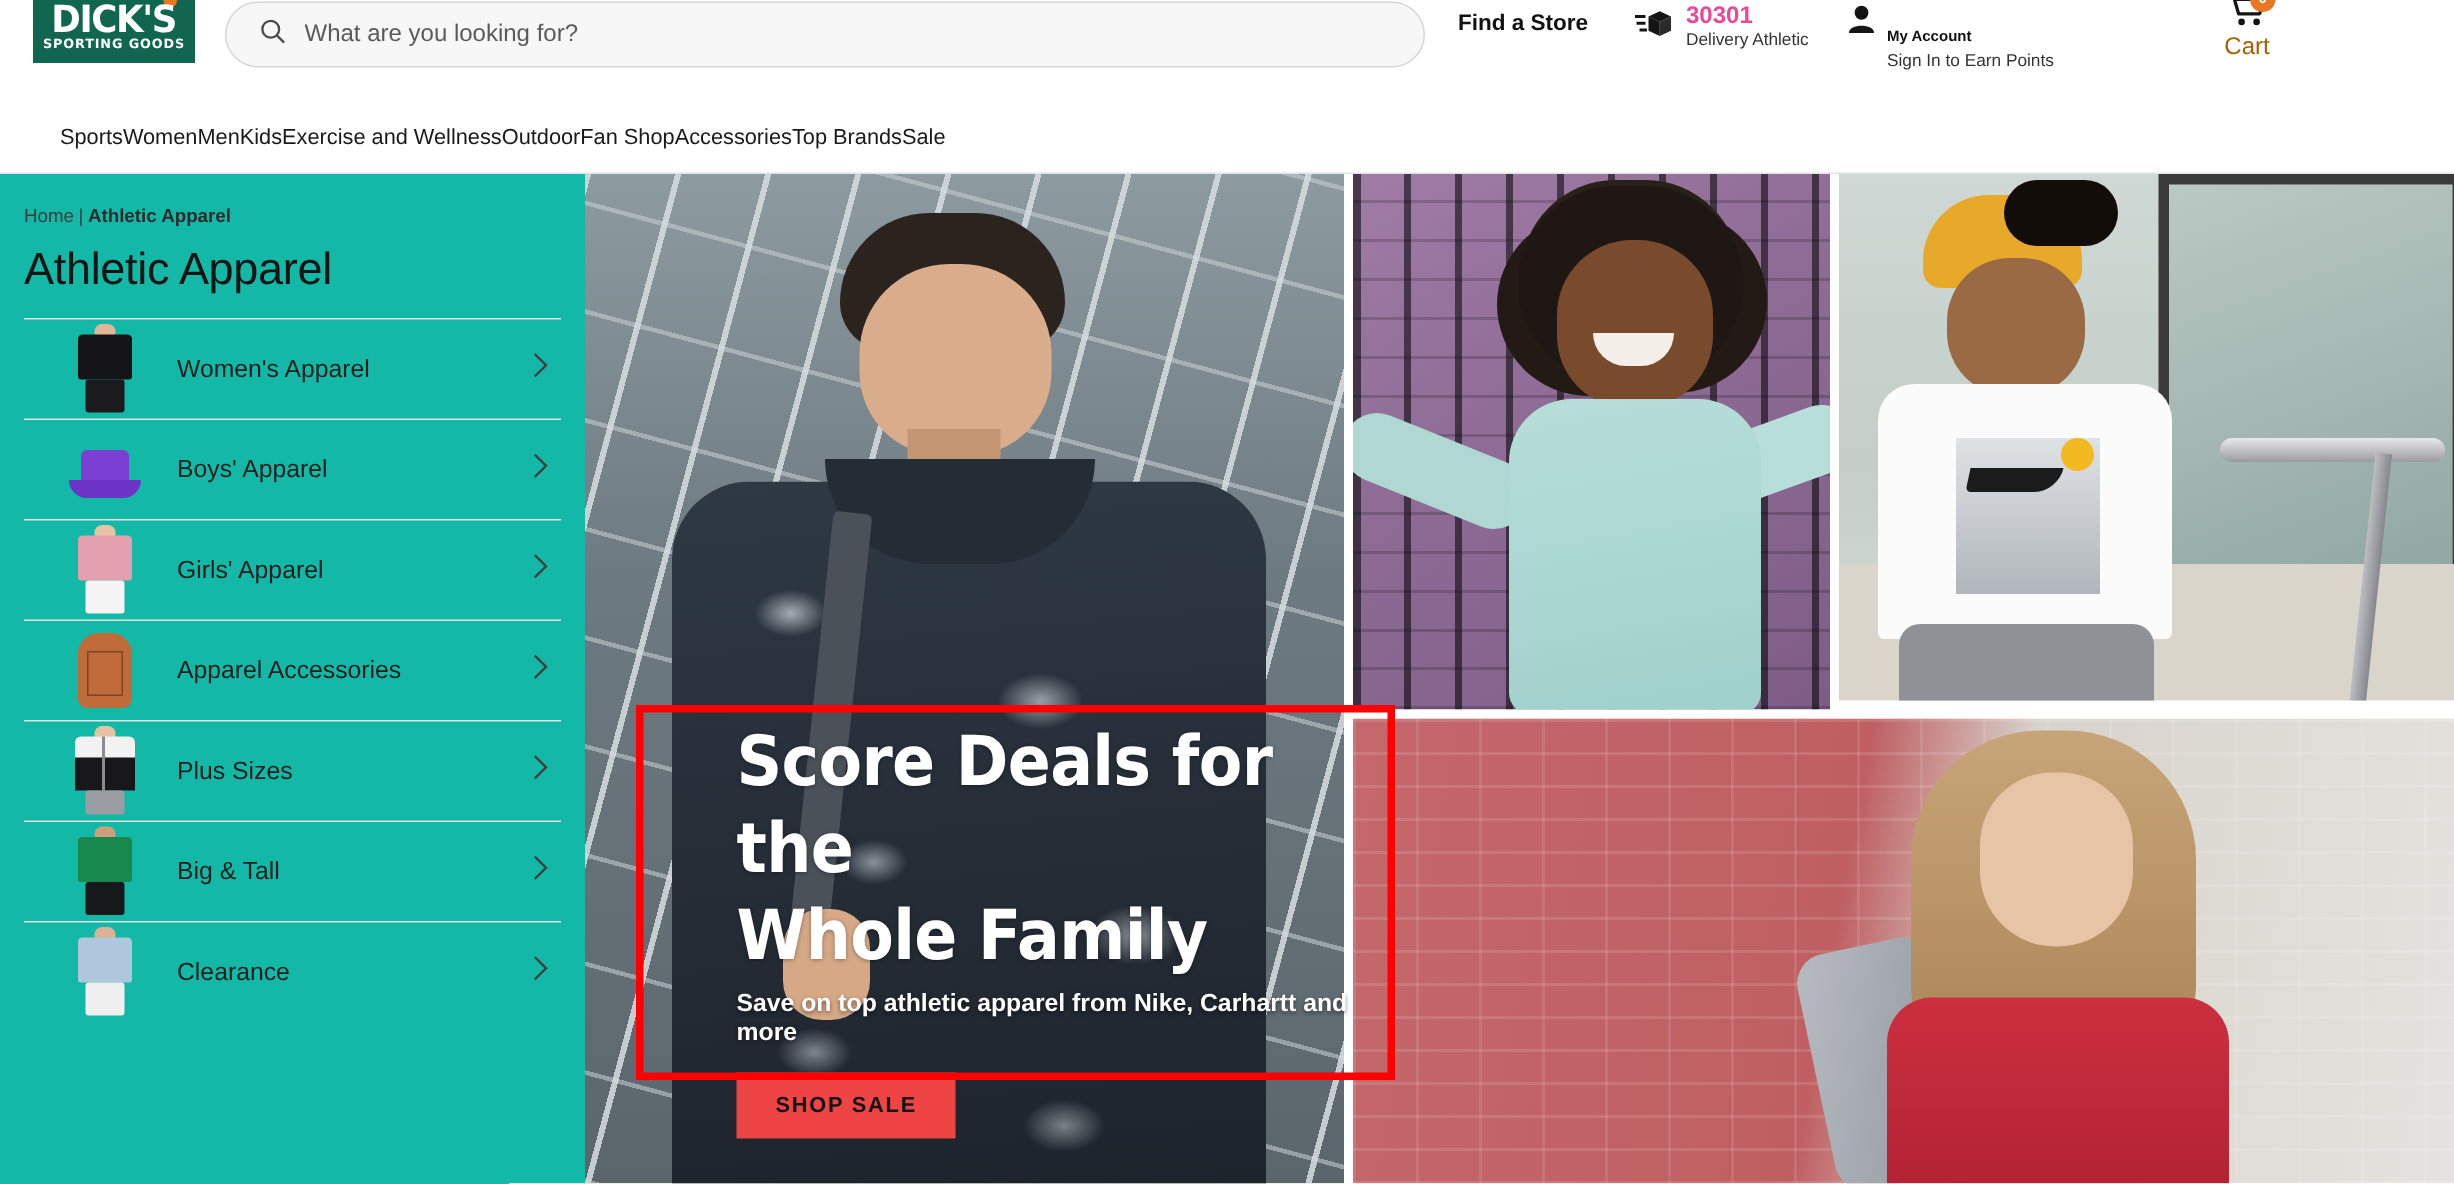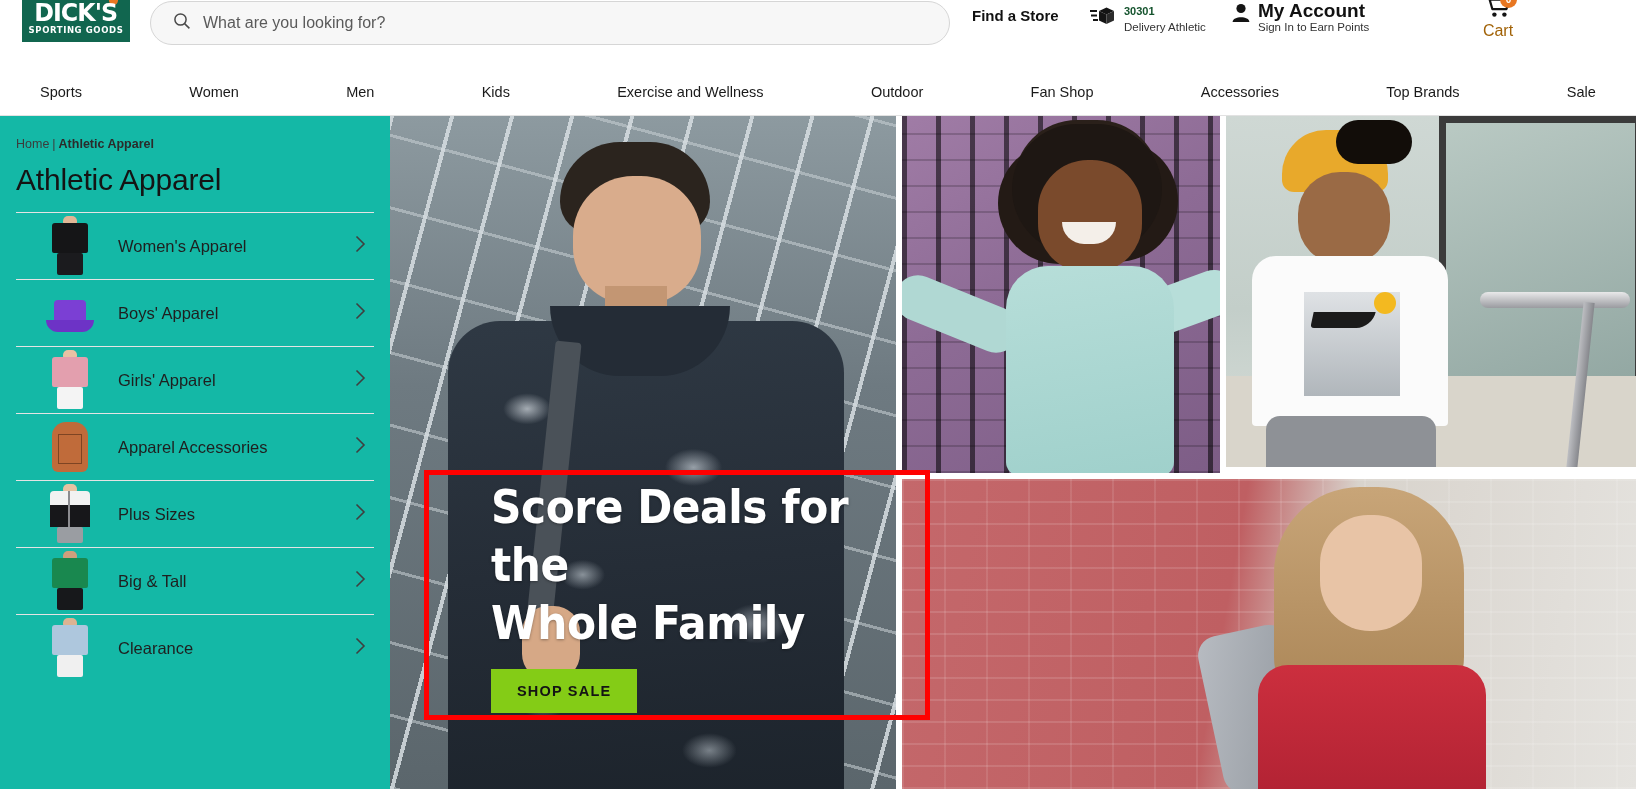--- a/index.html
+++ b/index.html
@@ -62,29 +62,29 @@
   .find-store {
     position: absolute; left: 972px; top: 7px;
     font-size: 15px; font-weight: 700; color: #111;
     white-space: nowrap;
   }
   .delivery {
     position: absolute; left: 1090px; top: 0px;
     display: flex; align-items: flex-start;
   }
   .delivery .ic { margin-top: 6px; margin-right: 8px; }
-  .delivery .d-main { font-size: 11px; font-weight: 700; color: #14532d; line-height: 18px; margin-top: 2px;}
+  .delivery .d-main { font-size: 16px; font-weight: 700; color: #ec4899; line-height: 18px; margin-top: 2px;}
   .delivery .d-sub { font-size: 11.5px; color: #333; line-height: 14px; }
 
   .account {
     position: absolute; left: 1232px; top: 0px;
     display: flex; align-items: flex-start;
   }
   .account .ic { margin-top: 3px; margin-right: 8px; }
-  .account .a-main { font-size: 19px; font-weight: 700; color: #111; line-height: 18px; margin-top: 2px;}
+  .account .a-main { font-size: 10px; font-weight: 700; color: #111; line-height: 18px; margin-top: 16px;}
   .account .a-sub { font-size: 11.5px; color: #333; line-height: 14px; }
 
   .cart {
     position: absolute; left: 1470px; top: -6px;
     width: 56px; text-align: center;
   }
   .cart .badge {
     position: absolute; left: 30px; top: -3px;
     width: 17px; height: 17px; border-radius: 50%;
     background: #e87722; color: #fff;
@@ -96,21 +96,21 @@
   
   .nav {
     position: absolute; top: 68px; left: 0;
     width: 1636px; height: 48px;
     background: #fff;
     border-bottom: 1px solid #e2e2e2;
     display: flex; align-items: center;
   }
   .nav .items {
     display: flex; width: 1636px;
-    justify-content: space-between;
+    justify-content: flex-start;
     padding: 0 40px;
   }
   .nav .nav-item {
     font-size: 14.5px; color: #1a1a1a;
     white-space: nowrap; cursor: pointer;
   }
 
   
   .sidebar {
     position: absolute; top: 116px; left: 0;
@@ -323,21 +323,21 @@
   .hero-sub {
     margin-top: 8px;
     font-size: 16.5px;
     font-weight: 700;
     color: #ffffff;
     text-shadow: 0 1px 3px rgba(0,0,0,.5);
   }
   .hero-btn {
     display: inline-block;
     margin-top: 17px;
-    background: #84cc16;
+    background: #ef4444;
     color: #141414;
     font-size: 14.5px;
     font-weight: 700;
     letter-spacing: 1.2px;
     padding: 14px 26px;
     border: 0;
     cursor: pointer;
     font-family: "Liberation Sans", sans-serif;
   }
 </style>
@@ -602,18 +602,19 @@
         <div class="w-face"></div>
         <div class="w-hoodie"></div>
         <div class="w-vest"></div>
       </div>
     </div>
   </div>
 
   <div class="hero-copy">
     <div class="hero-h1">Score Deals for the</div>
     <div class="hero-h1">Whole Family</div>
+    <div class="hero-sub">Save on top athletic apparel from Nike, Carhartt and more</div>
     <button class="hero-btn">SHOP SALE</button>
   </div>
 
   <div class="redbox" id="redbox" style="left: 424px; top: 470px; width: 506px; height: 250px; border-color: rgb(255, 0, 0);"></div>
 
 </div>
 
 </body></html>

